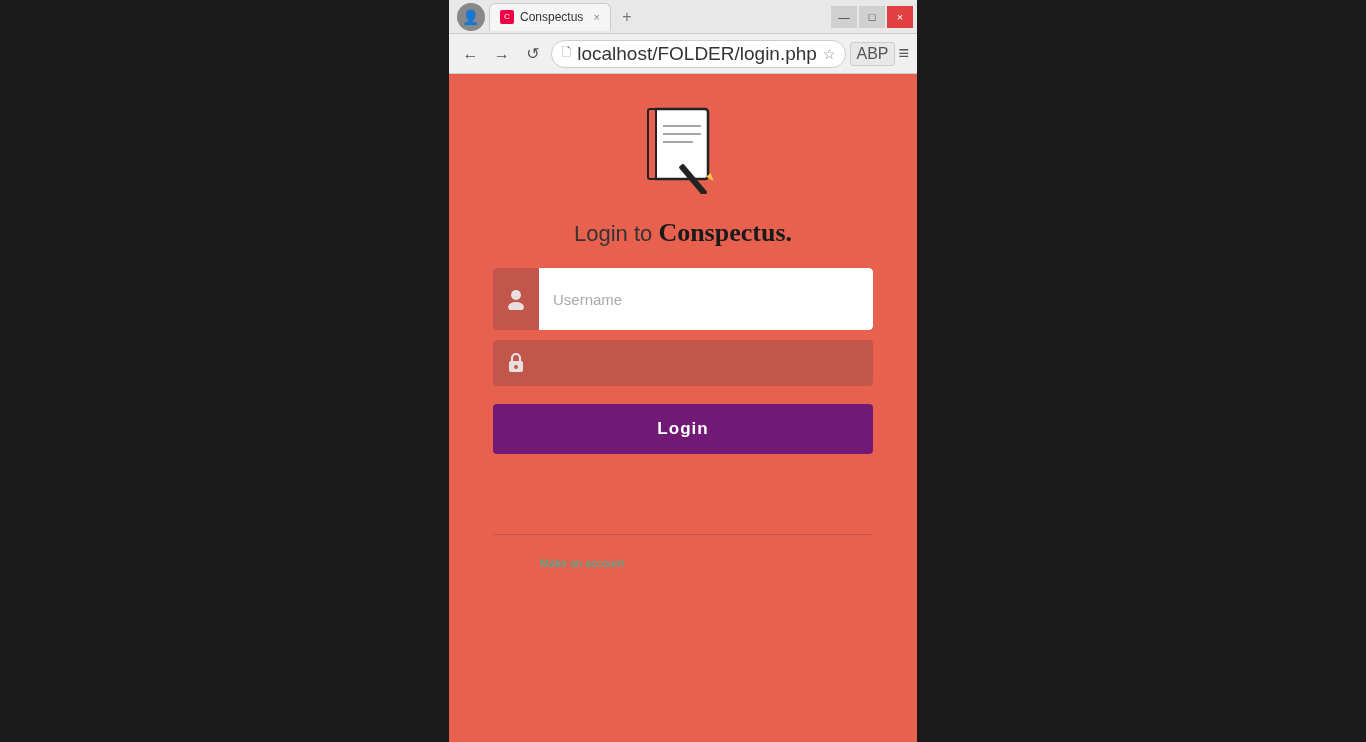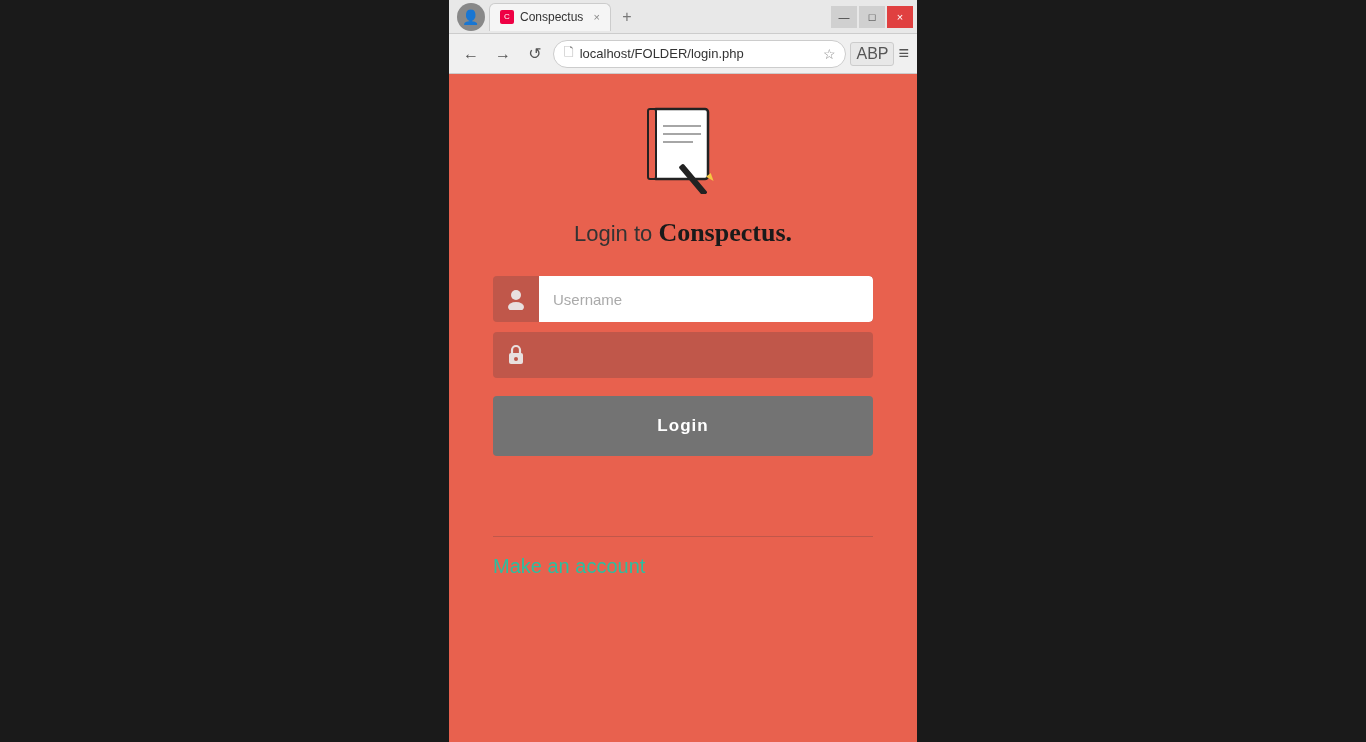--- a/index.html
+++ b/index.html
@@ -158,21 +158,21 @@
       color: #333;
     }
 
     .address-icon {
       font-size: 12px;
       color: #888;
     }
 
     .address-text {
       flex: 1;
-      font-size: 13px;
+      font-size: 19px;
       color: #333;
     }
 
     .bookmark-btn {
       font-size: 14px;
       color: #888;
       background: none;
       border: none;
       cursor: pointer;
     }
@@ -213,21 +213,21 @@
 
     .notebook-icon {
       width: 80px;
       height: 90px;
     }
 
     
     .login-heading {
       font-size: 22px;
       color: #333;
-      margin-bottom: 28px;
+      margin-bottom: 20px;
       font-style: normal;
       text-align: right;
     }
 
     .login-heading .app-name {
       font-family: 'Segoe Script', 'Comic Sans MS', cursive;
       font-size: 26px;
       font-weight: bold;
       color: #1a1a1a;
     }
@@ -255,60 +255,61 @@
       display: flex;
       align-items: center;
       justify-content: center;
       color: #e8e0df;
       font-size: 18px;
       flex-shrink: 0;
     }
 
     .input-group input {
       flex: 1;
-      height: 46px;
+      height: 62px;
       border: 2px solid transparent;
       border-radius: 0 4px 4px 0;
       background: white;
       padding: 0 12px;
       font-size: 15px;
       color: #333;
       outline: none;
     }
 
     .input-group input::placeholder {
       color: #aaa;
     }
 
     .login-btn {
-      height: 60px;
-      background: #737373;
+      height: 50px;
+      background: #701a75;
       color: white;
       border: none;
       border-radius: 4px;
       font-size: 17px;
       font-weight: bold;
       cursor: pointer;
       margin-top: 8px;
       letter-spacing: 1px;
     }
 
     .divider-section {
       width: 100%;
       max-width: 380px;
       margin-top: 80px;
       border-top: 1px solid #c0574a;
       padding-top: 18px;
     }
 
     .make-account-link {
       color: #2bbfa0;
-      font-size: 20px;
+      font-size: 11px;
       text-decoration: none;
       cursor: pointer;
+      margin-left: 47px;
     }
   </style>
 </head>
 <body>
 
 <div class="browser-window">
 
   <div class="title-bar">
     <div class="title-bar-left">
 

